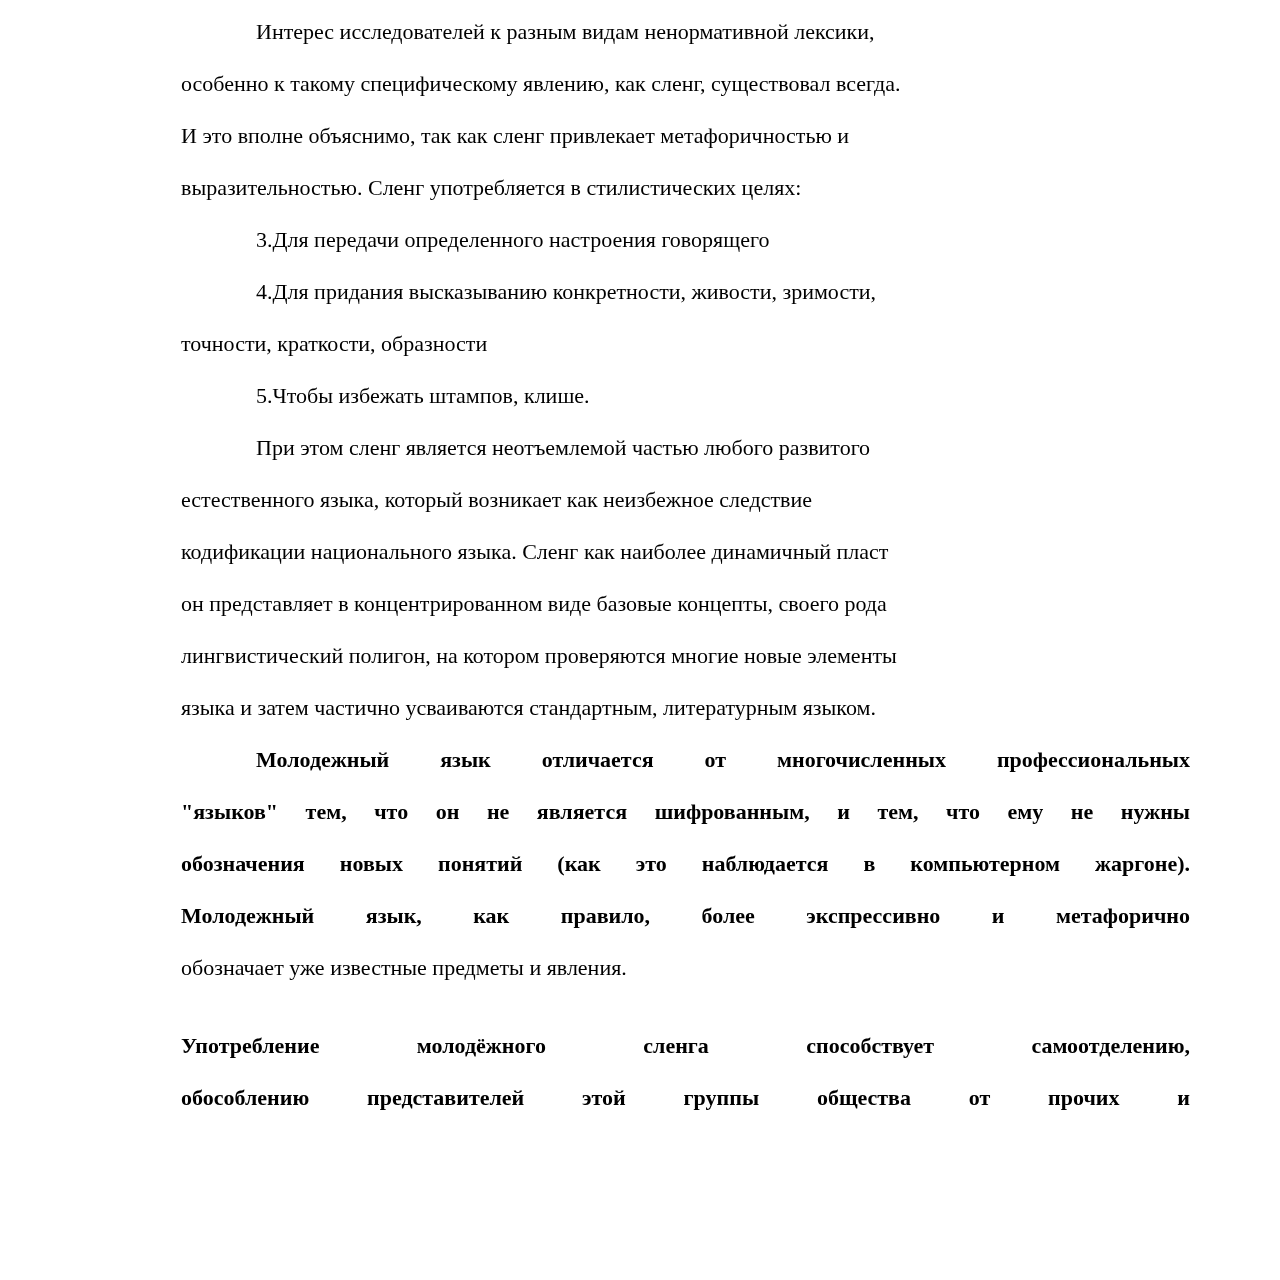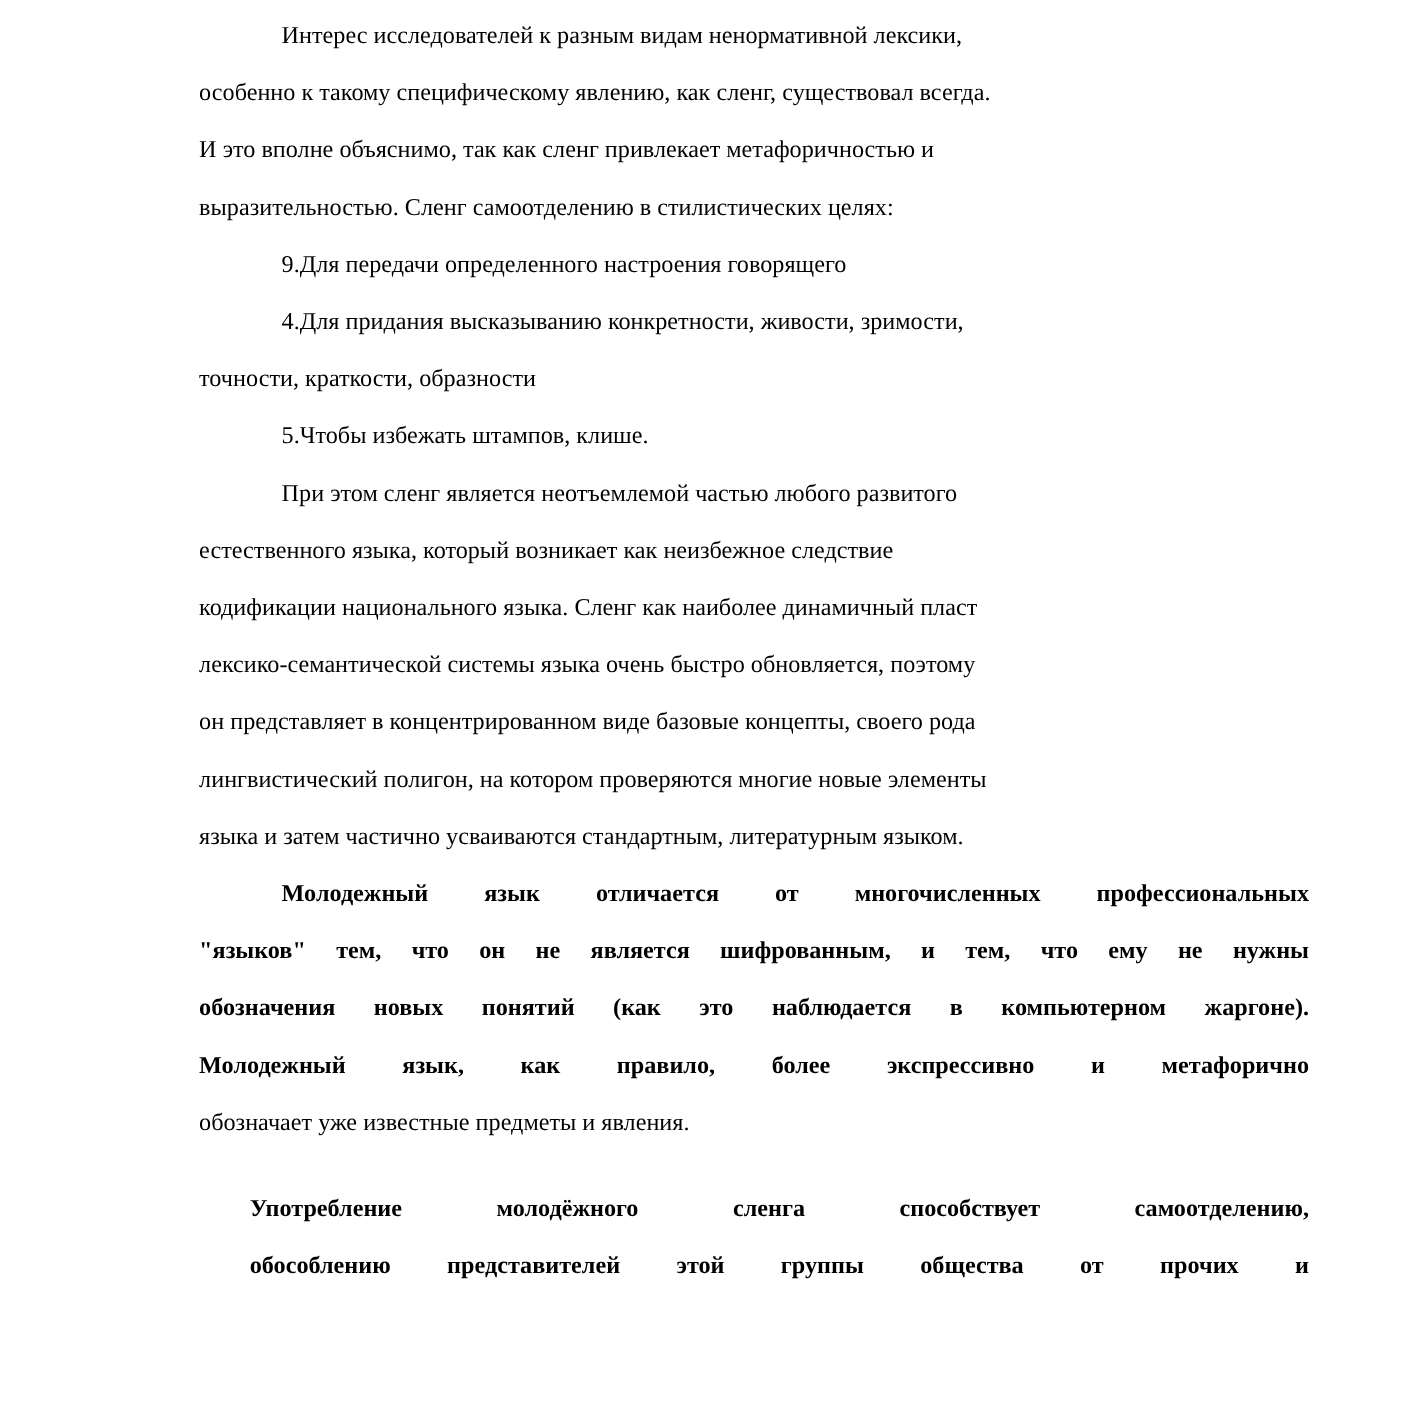--- a/index.html
+++ b/index.html
@@ -19,21 +19,20 @@
     width: 1280px;
     height: 1280px;
     padding: 6px 90px 0 181px;
     background: #ffffff;
   }
   .para {
     margin: 0;
   }
   .para.gap {
     margin-top: 26px;
-    margin-left: 46px;
   }
   .line {
     font-size: 22px;
     line-height: 52px;
     height: 52px;
     white-space: nowrap;
     text-align: left;
   }
   .line.indent {
     padding-left: 75px;
@@ -47,33 +46,32 @@
 </style>
 </head>
 <body>
 
 <main class="page">
   <div id="doc">
       <div class="para">
         <div class="line indent">Интерес исследователей к разным видам ненормативной лексики,</div>
         <div class="line">особенно к такому специфическому явлению, как сленг, существовал всегда.</div>
         <div class="line">И это вполне объяснимо, так как сленг привлекает метафоричностью и</div>
-        <div class="line">выразительностью. Сленг самоотделению в стилистических целях:</div>
+        <div class="line">выразительностью. Сленг употребляется в стилистических целях:</div>
       </div>
       <div class="para">
-        <div class="line indent">9.Для передачи определенного настроения говорящего</div>
+        <div class="line indent">3.Для передачи определенного настроения говорящего</div>
         <div class="line indent">4.Для придания высказыванию конкретности, живости, зримости,</div>
         <div class="line">точности, краткости, образности</div>
         <div class="line indent">5.Чтобы избежать штампов, клише.</div>
       </div>
       <div class="para">
         <div class="line indent">При этом сленг является неотъемлемой частью любого развитого</div>
         <div class="line">естественного языка, который возникает как неизбежное следствие</div>
         <div class="line">кодификации национального языка. Сленг как наиболее динамичный пласт</div>
-        <div class="line">лексико-семантической системы языка очень быстро обновляется, поэтому</div>
         <div class="line">он представляет в концентрированном виде базовые концепты, своего рода</div>
         <div class="line">лингвистический полигон, на котором проверяются многие новые элементы</div>
         <div class="line">языка и затем частично усваиваются стандартным, литературным языком.</div>
       </div>
       <div class="para">
         <div class="line indent stretch">Молодежный язык отличается от многочисленных профессиональных</div>
         <div class="line stretch">"языков" тем, что он не является шифрованным, и тем, что ему не нужны</div>
         <div class="line stretch">обозначения новых понятий (как это наблюдается в компьютерном жаргоне).</div>
         <div class="line stretch">Молодежный язык, как правило, более экспрессивно и метафорично</div>
         <div class="line">обозначает уже известные предметы и явления.</div>

